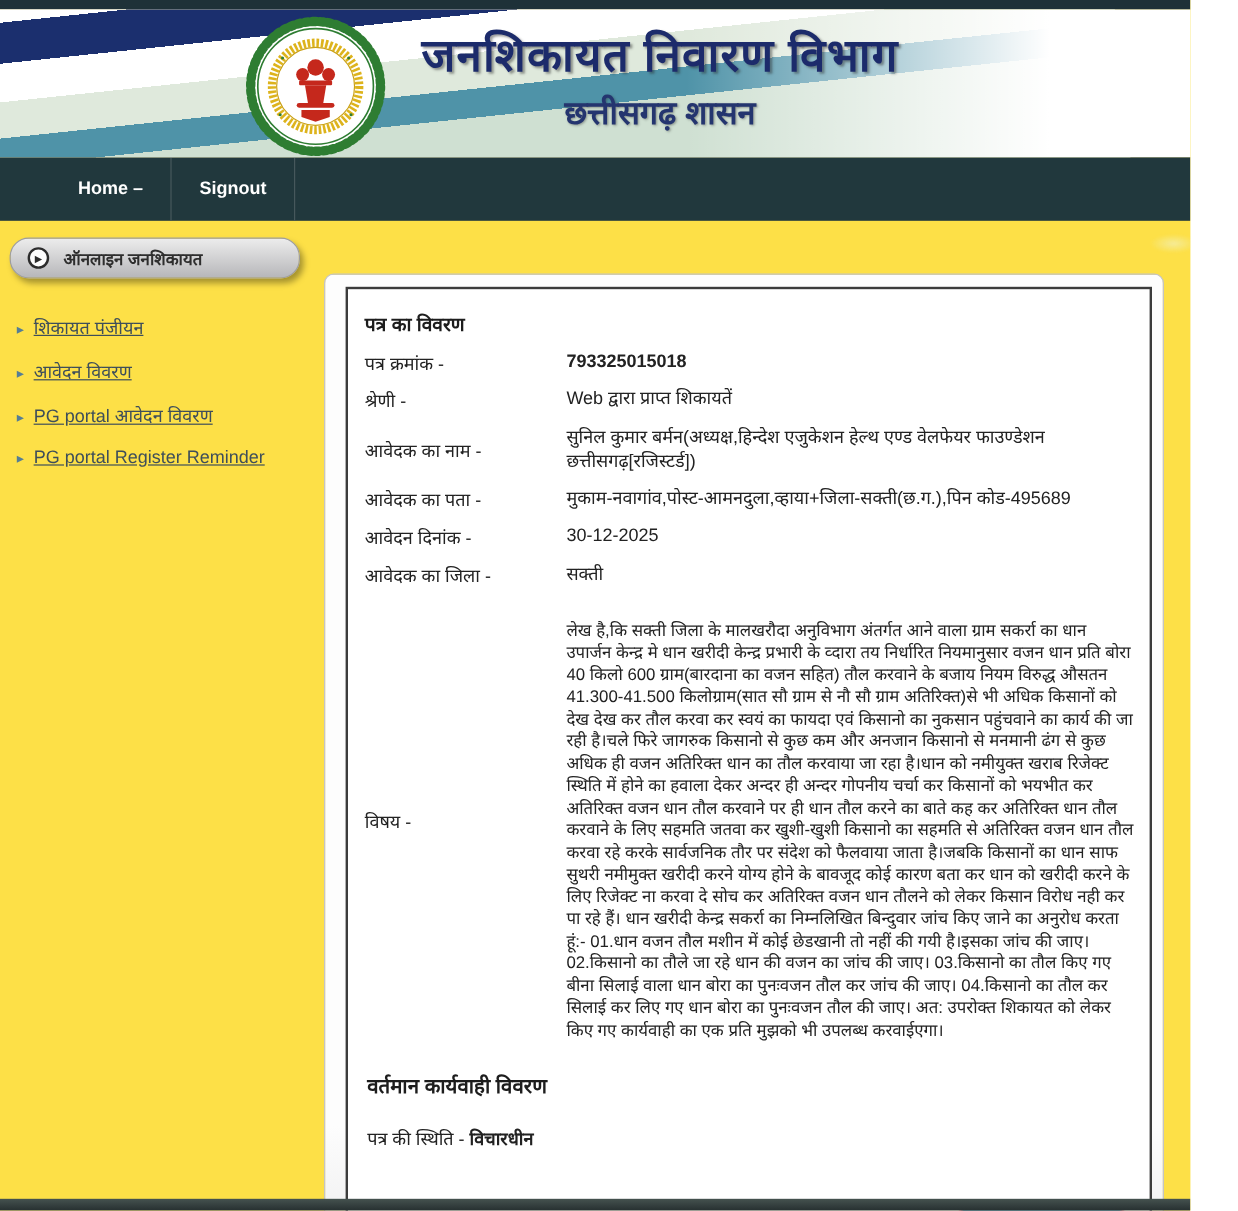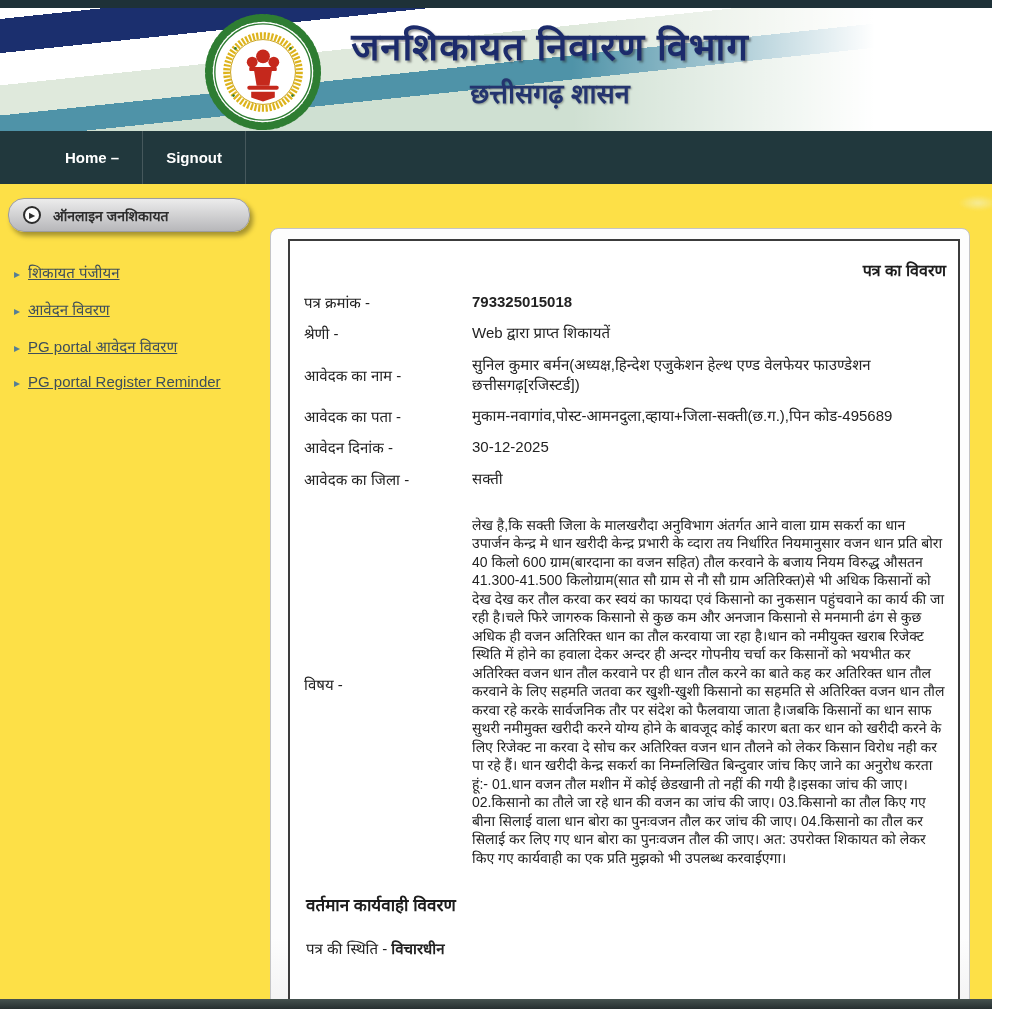--- a/index.html
+++ b/index.html
@@ -50,21 +50,21 @@
   .side-links { list-style:none; margin-top:30px; padding-left:6px; }
   .side-links li { display:flex; align-items:baseline; gap:8px; margin:0 0 17px 0; }
   .bullet { color:#557e95; font-size:12px; flex-shrink:0; }
   .side-link { color:#3e4e5a; font-size:15px; text-decoration:underline; cursor:pointer; }
 
   
   .main { flex:1; margin:44px 22px 0 0; }
   .outer-panel { border:1px solid #c4c4c6; border-radius:8px;
     background:linear-gradient(#fdfdfd 80%, #e2e2e4); padding:10px 9px 11px 17px; }
   .inner-box { border:2px solid #3c3c3c; background:#fff; padding:18px 12px 12px 14px; }
-  .panel-title { text-align:right; font-size:16px; font-weight:bold; color:#1d1d1d; margin-bottom:6px; }
+  .panel-title { text-align:left; font-size:16px; font-weight:bold; color:#1d1d1d; margin-bottom:6px; }
 
   .row { display:flex; align-items:center; margin:11px 0; }
   .flabel { width:168px; flex-shrink:0; font-size:15px; color:#222; }
   .fvalue { flex:1; font-size:15px; color:#222; line-height:1.35; }
   .fvalue.bold { font-weight:bold; }
   .fvalue.long { font-size:14px; line-height:18.5px; text-align:left;margin-top:16px; }
 
   .section-heading { font-size:17px; font-weight:bold; color:#1d1d1d; margin:26px 0 0 2px; }
   .status-line { font-size:15px; color:#222; margin:22px 0 0 2px; }
   .status-line .sv { font-weight:bold;margin-top:26px; }

